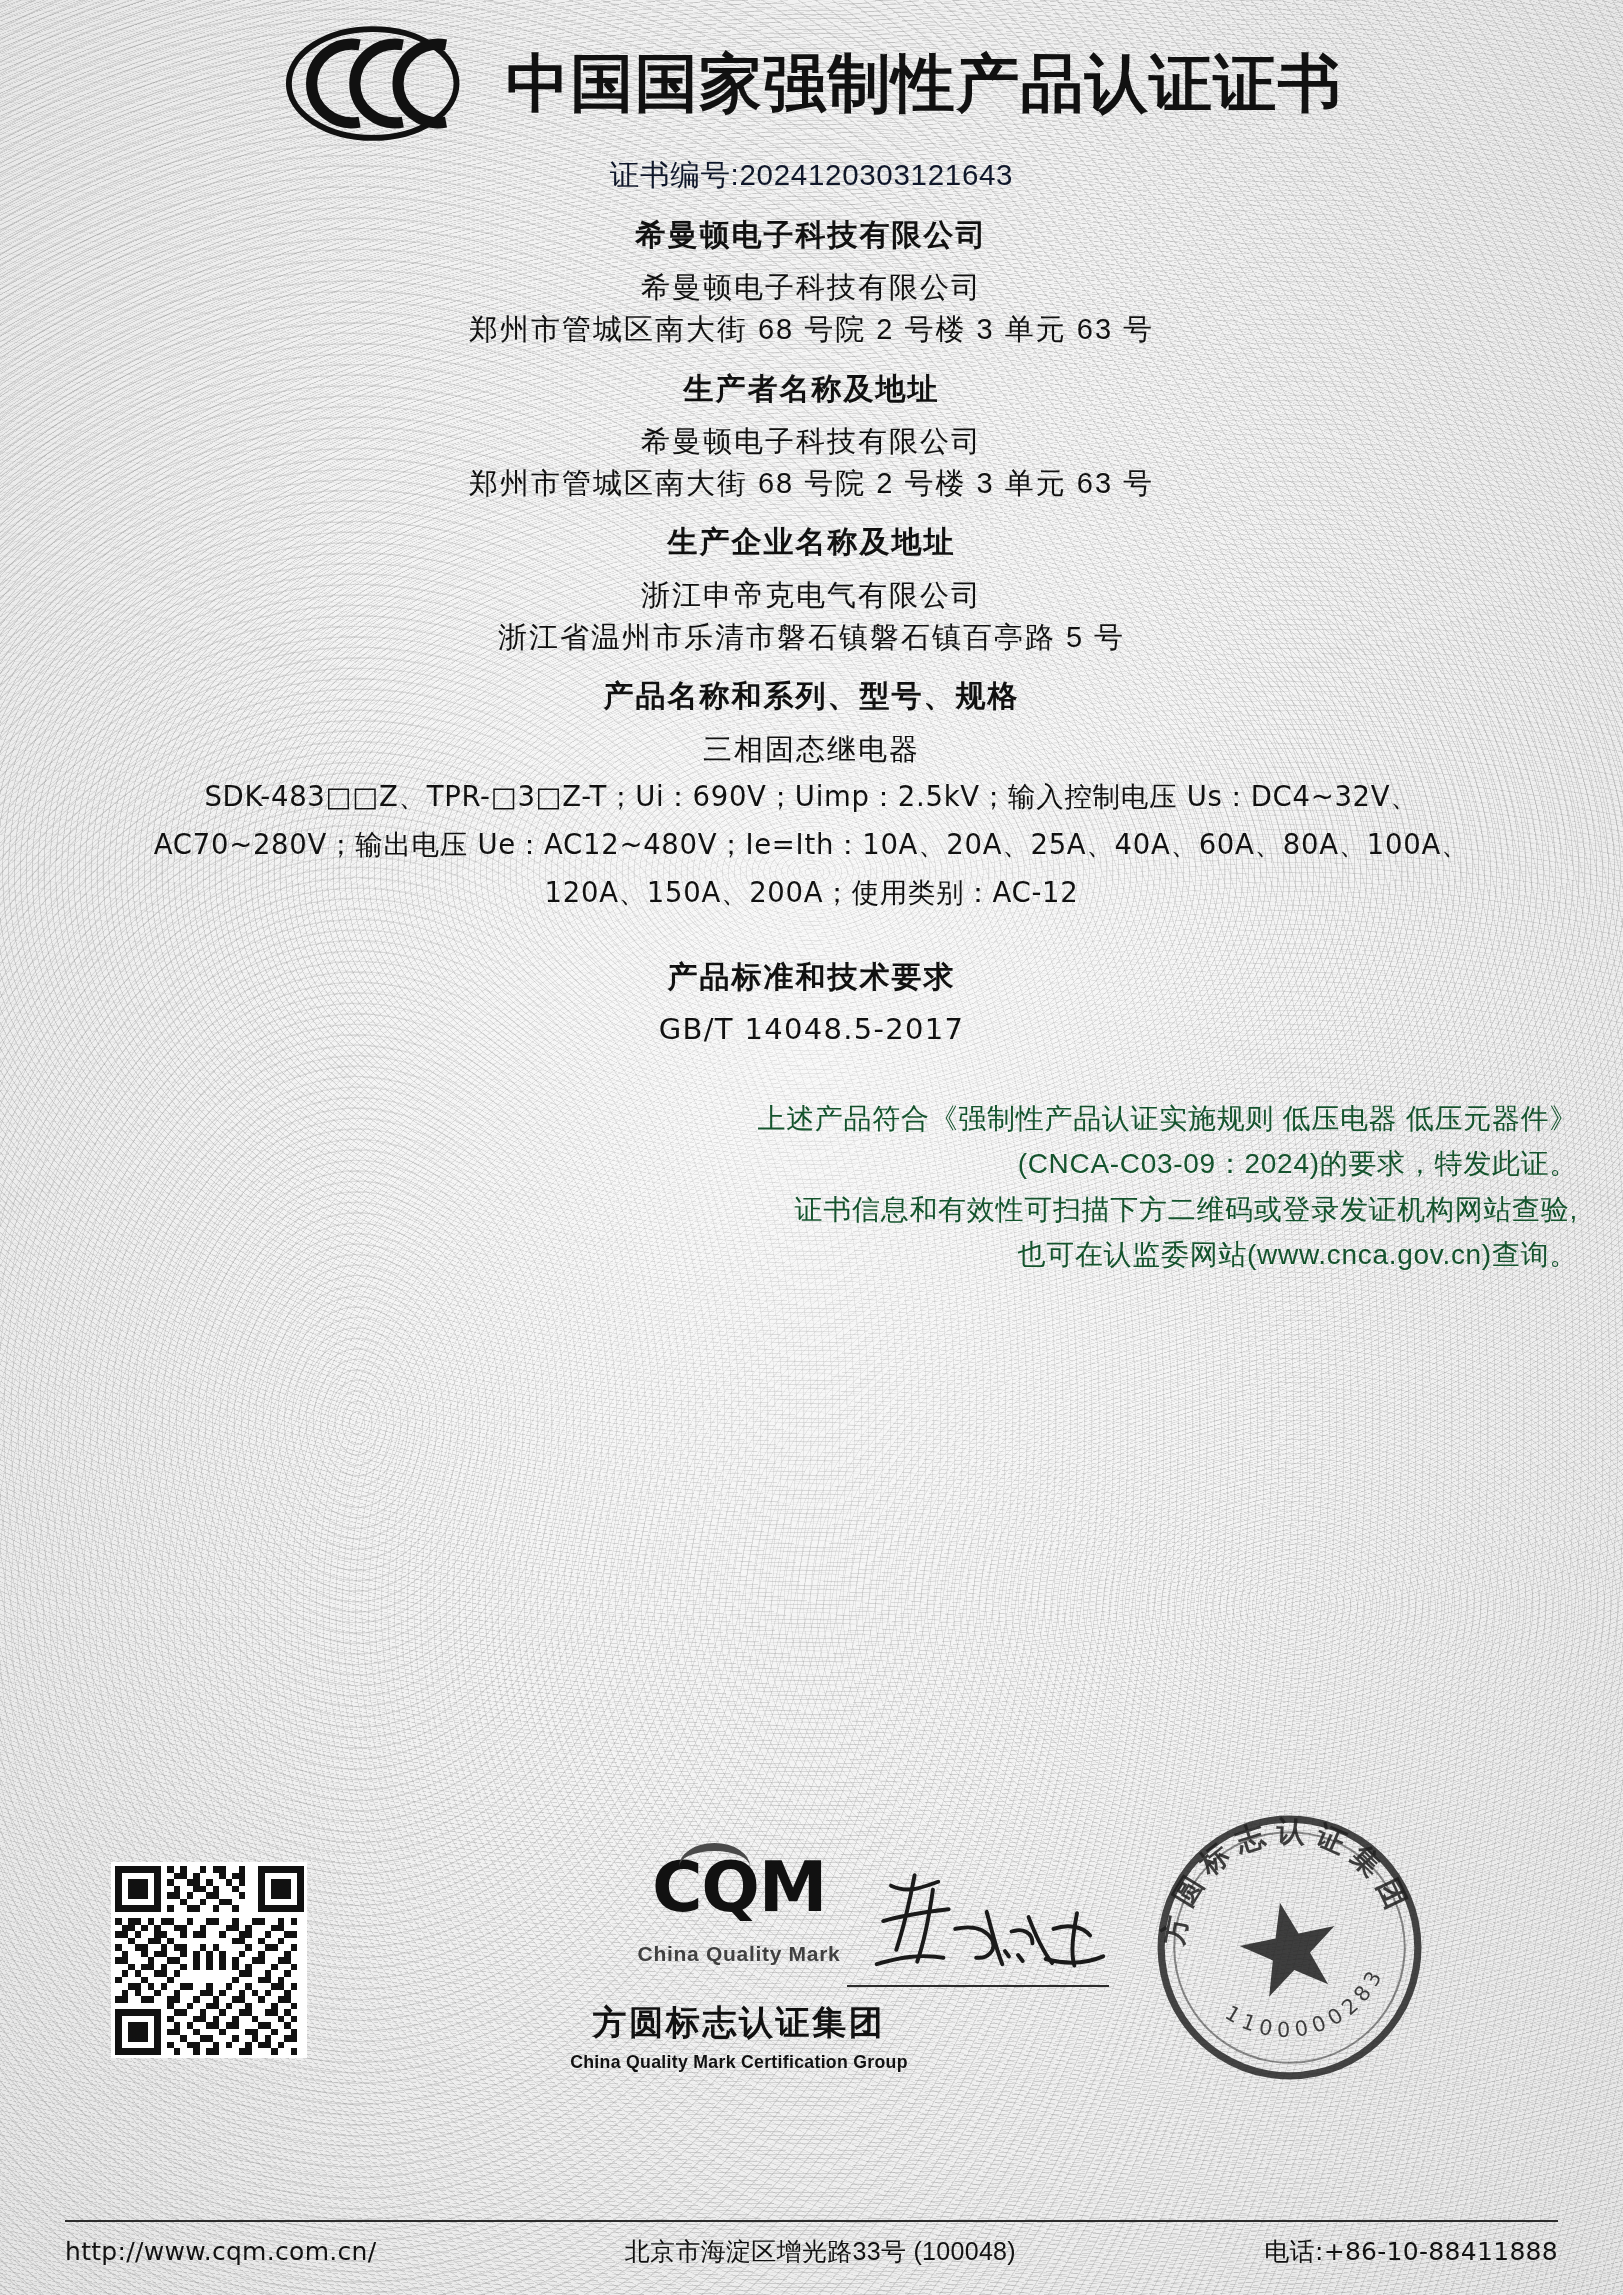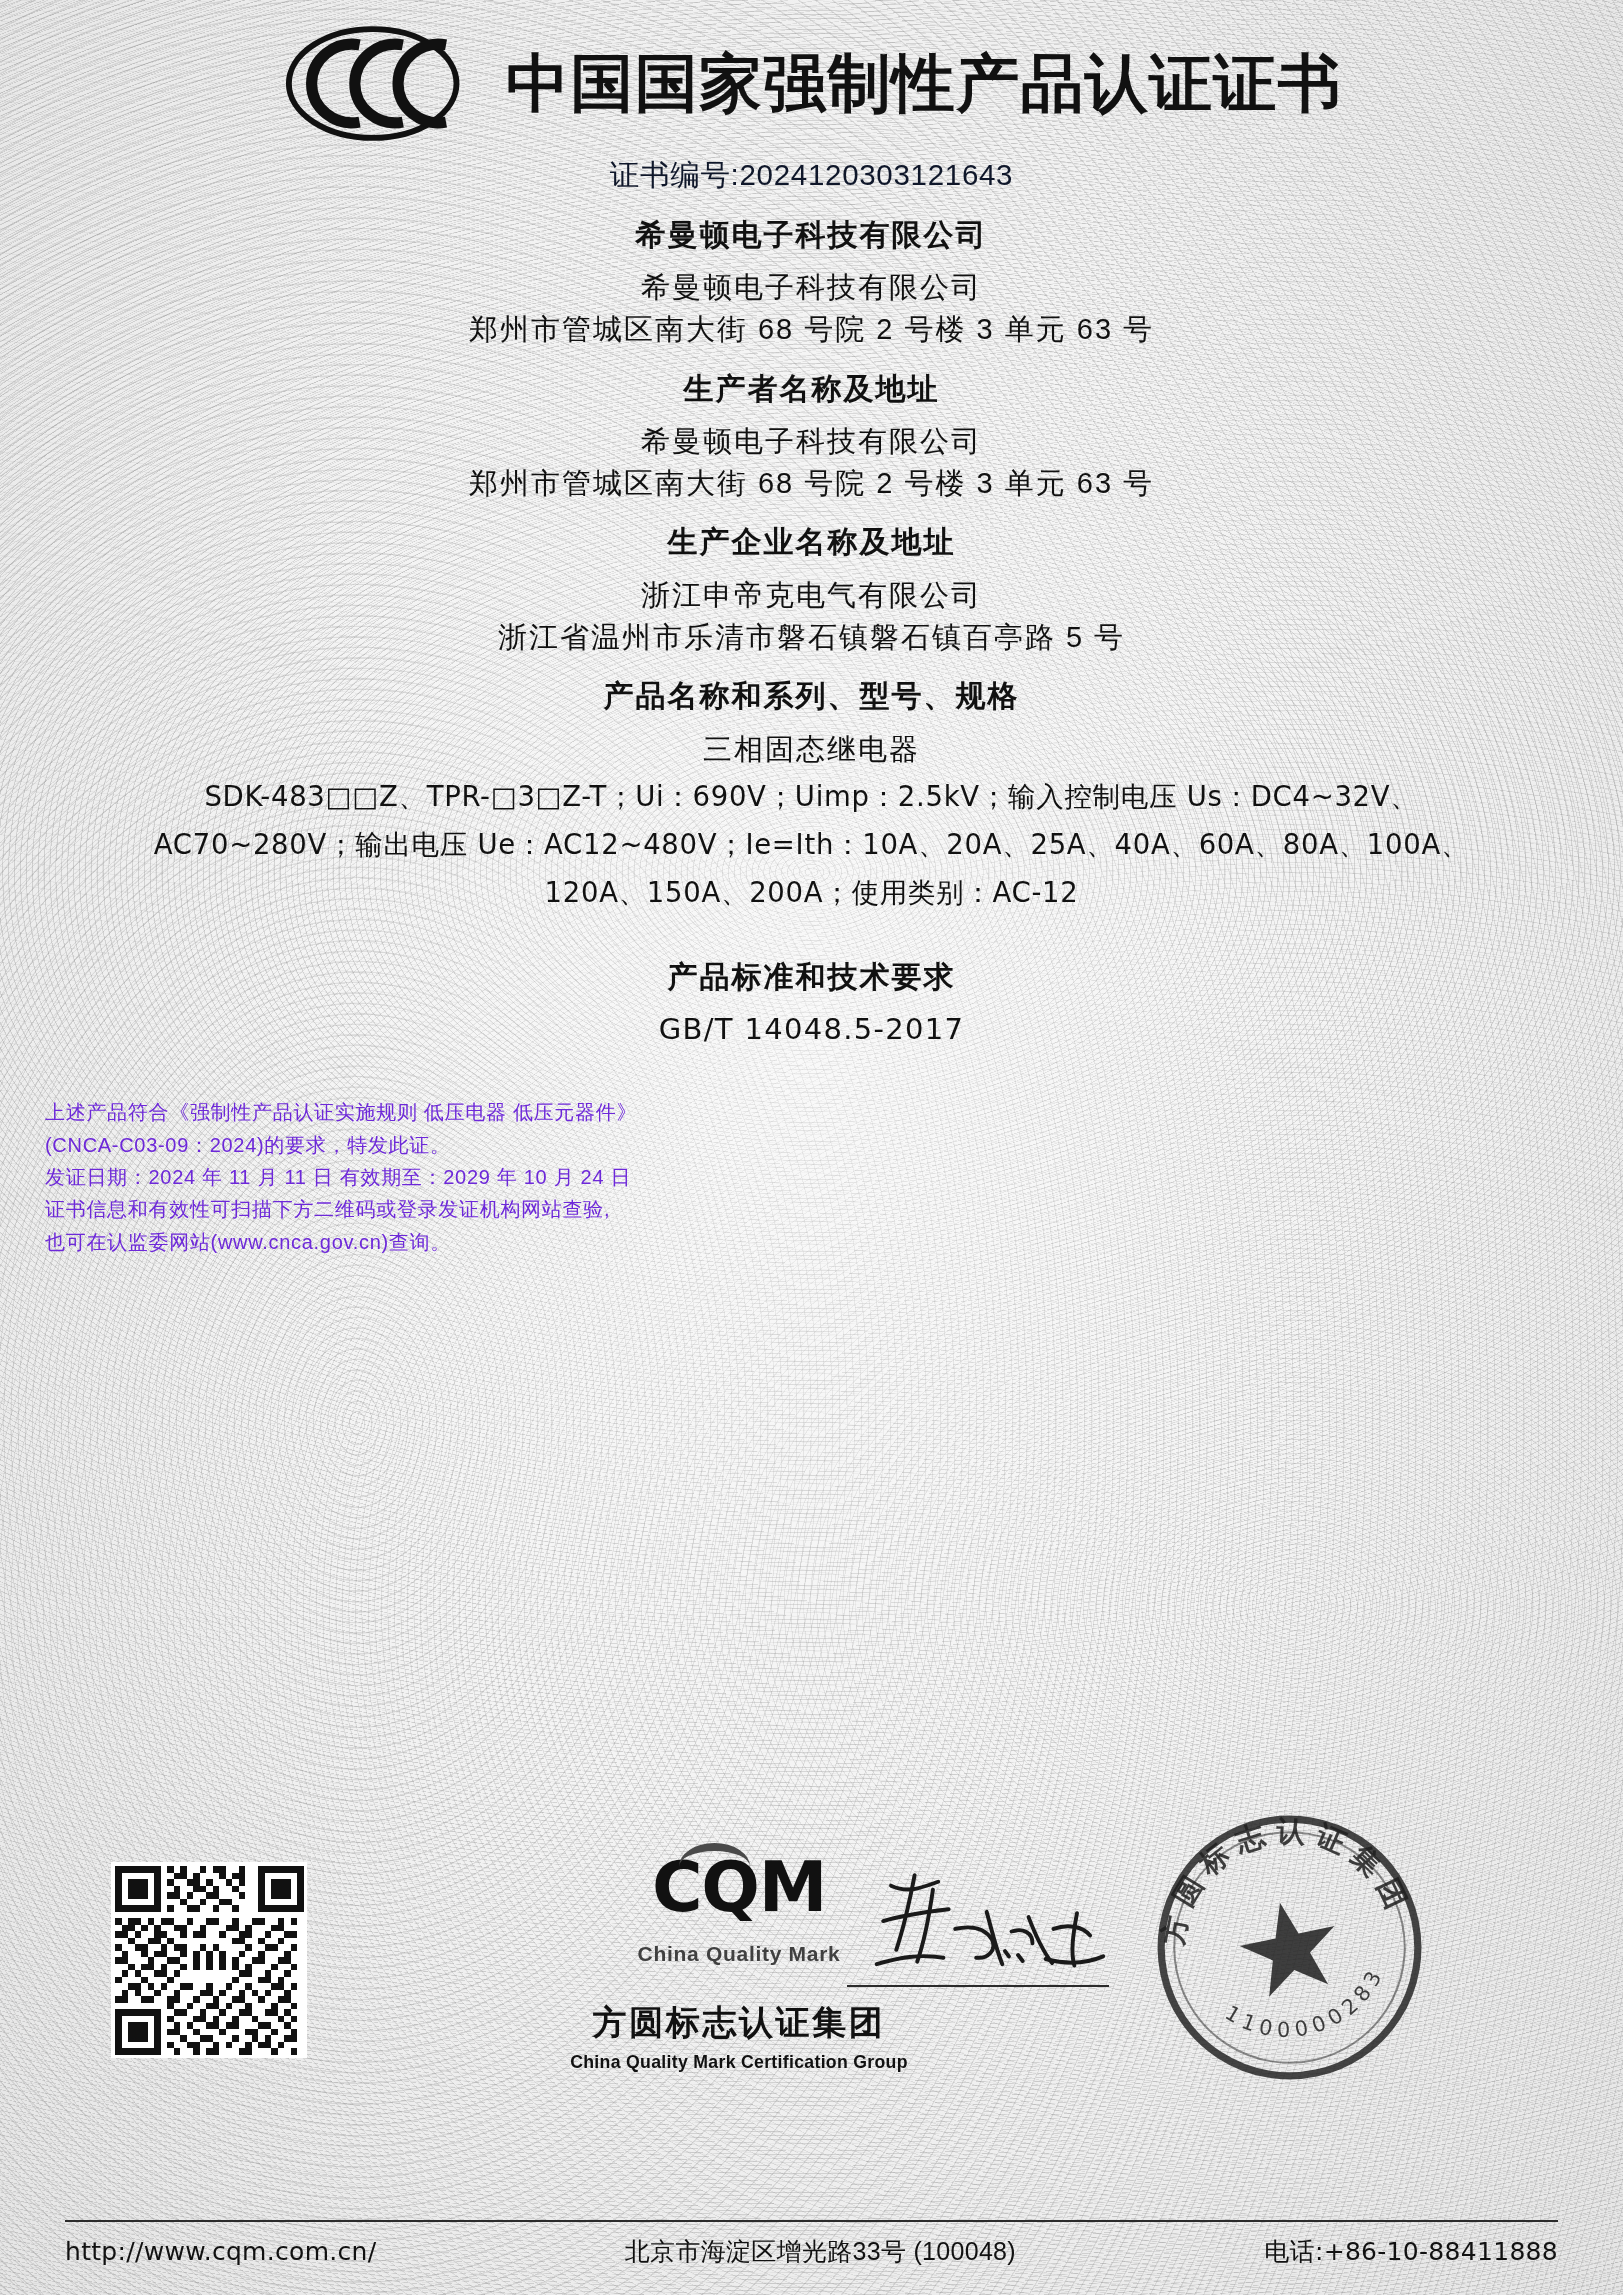--- a/index.html
+++ b/index.html
@@ -133,25 +133,25 @@
 
   .standard-block { margin-top: 43px; }
   .standard-code {
     font-size: 29px;
     letter-spacing: 1.3px;
     font-family: "DejaVu Sans", "Liberation Sans", sans-serif;
   }
 
   .statement {
     margin-top: 46px;
-    text-align: left;
-    font-size: 20px;
+    text-align: right;
+    font-size: 28px;
     line-height: 1.62;
     letter-spacing: 0.7px;
-    color: #6d28d9;
+    color: #14532d;
   }
   .statement .line { white-space: nowrap; }
 
   
   .marks {
     position: absolute;
     left: 39px;
     right: 49px;
     top: 1846px;
     height: 308px;
@@ -311,21 +311,20 @@
     </div>
 
     <div class="field standard-block">
       <div class="field-label">产品标准和技术要求</div>
       <div class="field-line standard-code">GB/T 14048.5-2017</div>
     </div>
 
     <div class="statement">
       <div class="line">上述产品符合《强制性产品认证实施规则 低压电器 低压元器件》</div>
       <div class="line">(CNCA-C03-09：2024)的要求，特发此证。</div>
-      <div class="line">发证日期：2024 年 11 月 11 日  有效期至：2029 年 10 月 24 日</div>
       <div class="line">证书信息和有效性可扫描下方二维码或登录发证机构网站查验,</div>
       <div class="line">也可在认监委网站(www.cnca.gov.cn)查询。</div>
     </div>
   </div>
 
   <div class="marks">
 
     <div class="qr">
       <svg width="189" height="189" viewBox="0 0 29 29" shape-rendering="crispEdges">
         <rect width="29" height="29" fill="#ffffff"></rect>

